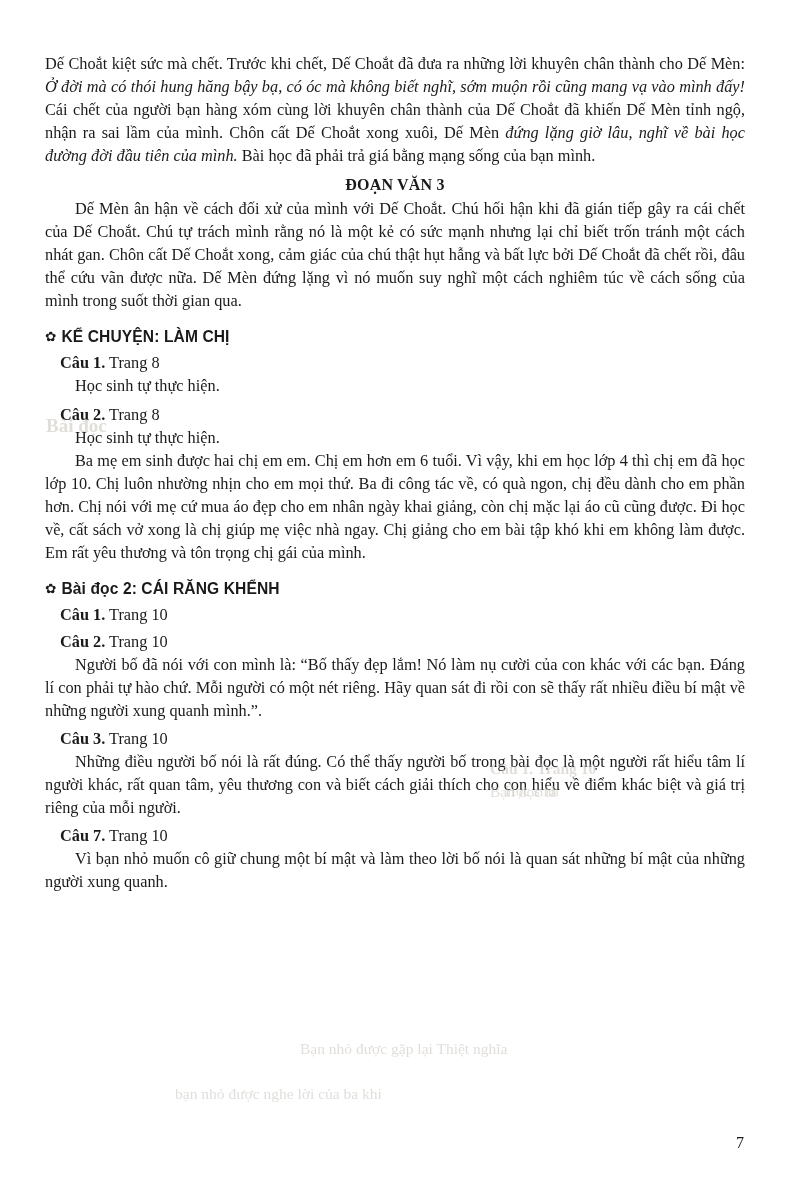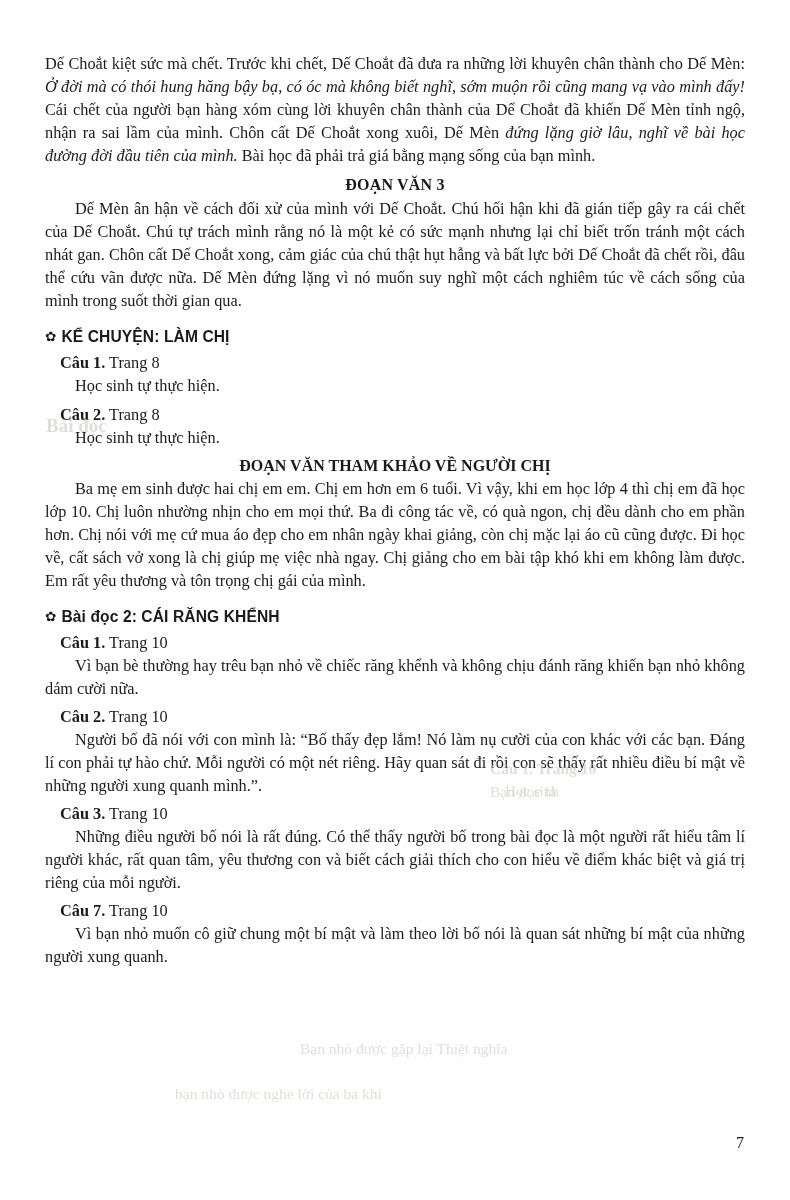--- a/index.html
+++ b/index.html
@@ -125,27 +125,25 @@
     <p class="indent">Dế Mèn ân hận về cách đối xử của mình với Dế Choắt. Chú hối hận khi đã gián tiếp gây ra cái chết của Dế Choắt. Chú tự trách mình rằng nó là một kẻ có sức mạnh nhưng lại chỉ biết trốn tránh một cách nhát gan. Chôn cất Dế Choắt xong, cảm giác của chú thật hụt hẫng và bất lực bởi Dế Choắt đã chết rồi, đâu thể cứu vãn được nữa. Dế Mèn đứng lặng vì nó muốn suy nghĩ một cách nghiêm túc về cách sống của mình trong suốt thời gian qua.</p>
 
     <div class="section-head"><span class="flower">✿</span><span>KỂ CHUYỆN: LÀM CHỊ</span></div>
 
     <div class="q-line"><span class="q-label">Câu 1.</span> <span class="q-page">Trang 8</span></div>
     <p class="answer">Học sinh tự thực hiện.</p>
 
     <div class="q-line"><span class="q-label">Câu 2.</span> <span class="q-page">Trang 8</span></div>
     <p class="answer">Học sinh tự thực hiện.</p>
 
-    <div class="center-head-2">ĐOẠN VĂN THAM KHẢO VỀ NGƯỜI CHỊ</div>
     <p class="indent">Ba mẹ em sinh được hai chị em em. Chị em hơn em 6 tuổi. Vì vậy, khi em học lớp 4 thì chị em đã học lớp 10. Chị luôn nhường nhịn cho em mọi thứ. Ba đi công tác về, có quà ngon, chị đều dành cho em phần hơn. Chị nói với mẹ cứ mua áo đẹp cho em nhân ngày khai giảng, còn chị mặc lại áo cũ cũng được. Đi học về, cất sách vở xong là chị giúp mẹ việc nhà ngay. Chị giảng cho em bài tập khó khi em không làm được. Em rất yêu thương và tôn trọng chị gái của mình.</p>
 
     <div class="section-head"><span class="flower">✿</span><span>Bài đọc 2: CÁI RĂNG KHỂNH</span></div>
 
     <div class="q-line"><span class="q-label">Câu 1.</span> <span class="q-page">Trang 10</span></div>
-    <p class="answer">Vì bạn bè thường hay trêu bạn nhỏ về chiếc răng khểnh và không chịu đánh răng khiến bạn nhỏ không dám cười nữa.</p>
 
     <div class="q-line"><span class="q-label">Câu 2.</span> <span class="q-page">Trang 10</span></div>
     <p class="answer">Người bố đã nói với con mình là: “Bố thấy đẹp lắm! Nó làm nụ cười của con khác với các bạn. Đáng lí con phải tự hào chứ. Mỗi người có một nét riêng. Hãy quan sát đi rồi con sẽ thấy rất nhiều điều bí mật về những người xung quanh mình.”.</p>
 
     <div class="q-line"><span class="q-label">Câu 3.</span> <span class="q-page">Trang 10</span></div>
     <p class="answer">Những điều người bố nói là rất đúng. Có thể thấy người bố trong bài đọc là một người rất hiểu tâm lí người khác, rất quan tâm, yêu thương con và biết cách giải thích cho con hiểu về điểm khác biệt và giá trị riêng của mỗi người.</p>
 
     <div class="q-line"><span class="q-label">Câu 7.</span> <span class="q-page">Trang 10</span></div>
     <p class="answer">Vì bạn nhỏ muốn cô giữ chung một bí mật và làm theo lời bố nói là quan sát những bí mật của những người xung quanh.</p>
 

